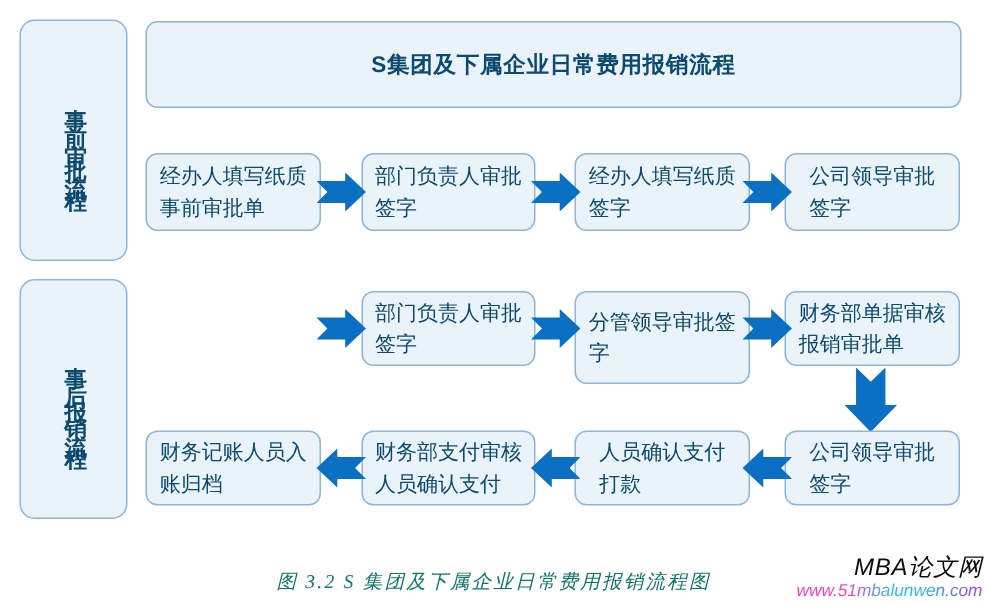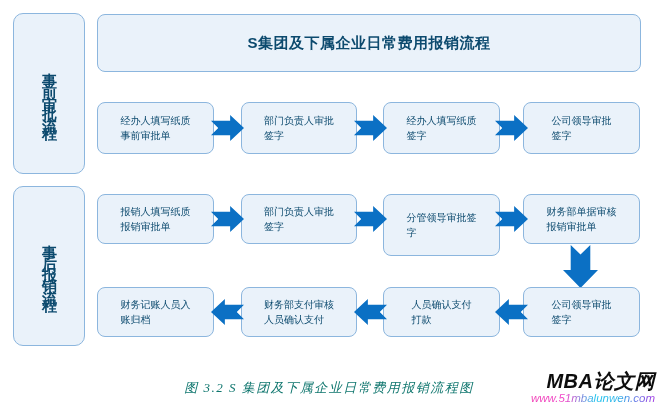--- a/index.html
+++ b/index.html
@@ -7,38 +7,38 @@
   .canvas {
     position:relative; width:658px; height:402px; background:#ffffff;
     font-family:"Liberation Sans", sans-serif; overflow:hidden;
   }
   .box {
     position:absolute; background:#eaf2fa; border:1.5px solid #8cb6de;
     color:#0c4a6e; display:flex; align-items:center; justify-content:center;
     text-align:left;
   }
   .flow {
-    border-radius:8px; font-size:10px; line-height:1.5; white-space:pre-line;
+    border-radius:8px; font-size:14px; line-height:1.5; white-space:pre-line;
     padding:2px 4px;
   }
   .titlebox { border-radius:8px; font-size:15px; font-weight:bold; letter-spacing:0.5px; }
   .side { border-radius:10px; font-size:15px; font-weight:bold; }
   .side .vtext { writing-mode:vertical-rl; text-orientation:upright; letter-spacing:11px; }
   .arrow { position:absolute; background:#0b70c4; }
   .arrow.right { clip-path:polygon(0% 22%, 58% 22%, 58% 0%, 100% 50%, 58% 100%, 58% 78%, 0% 78%, 22% 50%); }
   .arrow.left  { clip-path:polygon(100% 22%, 42% 22%, 42% 0%, 0% 50%, 42% 100%, 42% 78%, 100% 78%, 78% 50%); }
   .arrow.down  { clip-path:polygon(22% 0%, 22% 58%, 0% 58%, 50% 100%, 100% 58%, 78% 58%, 78% 0%, 50% 22%); }
   .caption {
     position:absolute; left:0; right:0; top:379px; text-align:center;
     font-family:"Liberation Serif", serif; font-size:13px; color:#0f766e;
     letter-spacing:1.5px;
     font-style:italic;
   }
   .watermark { position:absolute; right:3px; top:370px; text-align:right; font-style:italic; }
-  .wm-name { font-size:20px; font-weight:bold; color:#0d0d0d; line-height:1.1; letter-spacing:0.5px; }
+  .wm-name { font-size:16px; font-weight:normal; color:#0d0d0d; line-height:1.1; letter-spacing:0.5px; }
   .wm-url {
     font-size:11.5px; line-height:1.2; font-weight:normal;
     background:linear-gradient(90deg,#f13db4 0%, #ef42c8 28%, #1fc4ee 52%, #2ab2e8 70%, #a43ae4 100%);
     -webkit-background-clip:text; background-clip:text; color:transparent;
   }
 </style>
 </head>
 <body>
 
 <div class="canvas">
@@ -58,22 +58,20 @@
 签字</div>
   <div class="box flow" style="left:383px; top:102px; width:117px; height:52px;">经办人填写纸质
 签字</div>
   <div class="box flow" style="left:523px; top:102px; width:117px; height:52px;">公司领导审批
 签字</div>
 
   <div class="arrow right" style="left:211px; top:115px; width:33px; height:26px;"></div>
   <div class="arrow right" style="left:354px; top:115px; width:33px; height:26px;"></div>
   <div class="arrow right" style="left:495px; top:115px; width:33px; height:26px;"></div>
 
-  <div class="box flow" style="left:97px; top:194px; width:117px; height:50px;">报销人填写纸质
-报销审批单</div>
   <div class="box flow" style="left:241px; top:194px; width:116px; height:50px;">部门负责人审批
 签字</div>
   <div class="box flow" style="left:383px; top:194px; width:117px; height:62px;">分管领导审批签
 字</div>
   <div class="box flow" style="left:523px; top:194px; width:117px; height:50px;">财务部单据审核
 报销审批单</div>
 
   <div class="arrow right" style="left:211px; top:206px; width:33px; height:26px;"></div>
   <div class="arrow right" style="left:354px; top:206px; width:33px; height:26px;"></div>
   <div class="arrow right" style="left:495px; top:206px; width:33px; height:26px;"></div>

